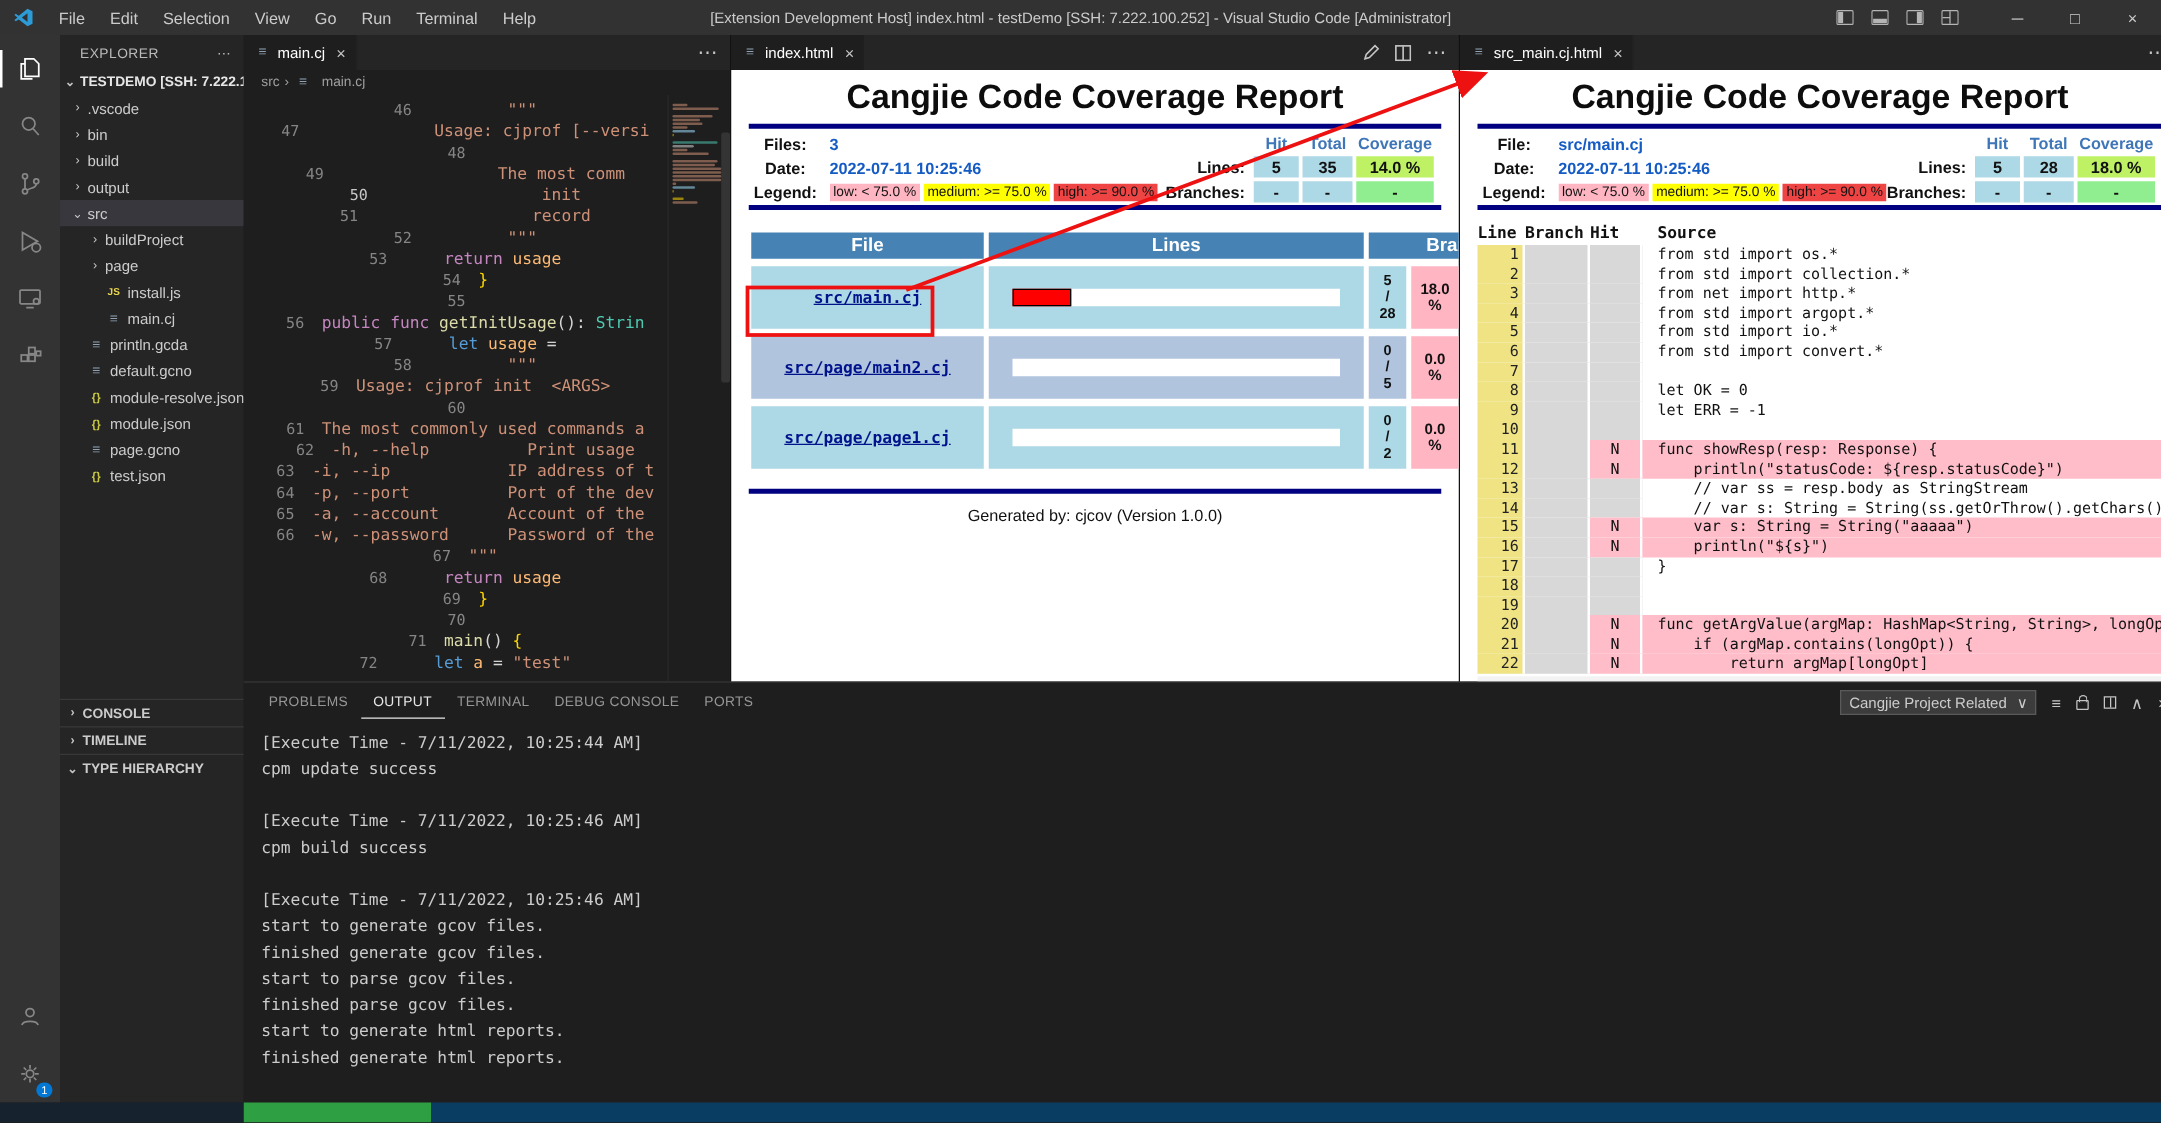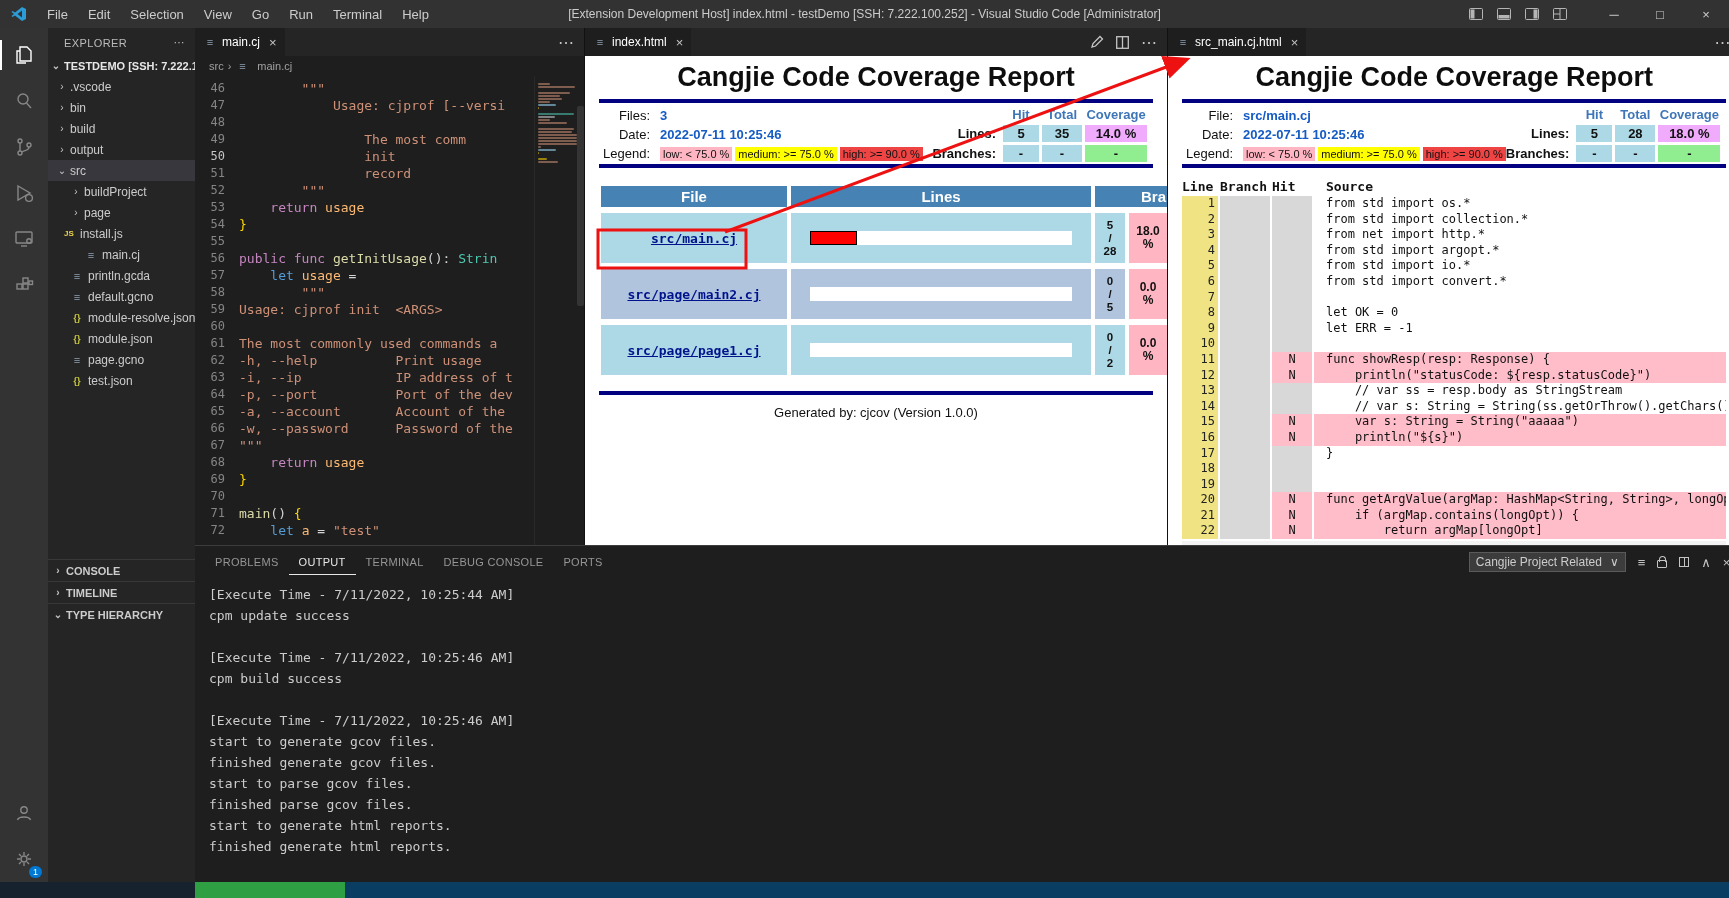--- a/index.html
+++ b/index.html
@@ -48,46 +48,46 @@
   .tabbar { height:28px; background:#252526; display:flex; align-items:center; flex:none; }
   .tab { height:28px; background:#1e1e1e; color:#ffffff; display:flex; align-items:center; padding:0 8px; font-size:12px; gap:5px; border-right:1px solid #252526; }
   .tab .ficon { margin-right:0; }
   .tab-close { color:#c5c5c5; font-size:13px; margin-left:4px; }
   .tab-actions { margin-left:auto; display:flex; align-items:center; gap:12px; padding-right:10px; color:#c5c5c5; }
   .tab-actions svg { stroke:#c5c5c5; fill:none; stroke-width:1.3; }
   .breadcrumb { height:20px; display:flex; align-items:center; gap:4px; color:#a0a0a0; font-size:11px; padding-left:14px; background:#1e1e1e; flex:none; }
 
   .code-wrap { position:relative; flex:1; display:flex; background:#1e1e1e; overflow:hidden; }
   .code-scroll { flex:1; padding-top:4px; overflow:hidden; }
-  .code-line { display:flex; height:17px; line-height:17px; font-size:13px; white-space:pre; }
+  .code-line { display:flex; height:17px; line-height:17px; font-size:13px; white-space:pre;justify-content:center; }
   .lnum { width:44px; text-align:right; padding-right:14px; color:#858585; flex:none; font-size:12px; }
   .code-line.current .lnum { color:#c6c6c6; }
   .tok-pl{color:#d4d4d4}.tok-kw{color:#c586c0}.tok-decl{color:#569cd6}.tok-var{color:#fdba74}
   .tok-str{color:#ce9178}.tok-fn{color:#dcdcaa}.tok-type{color:#4ec9b0}.tok-br{color:#ffd700}
   .minimap { width:50px; flex:none; background:#1e1e1e; border-left:1px solid #282828; padding-top:6px; position:relative; }
   .mm-line { height:2px; margin:1px 3px; border-radius:1px; opacity:.55; }
   .vscrollbar { position:absolute; right:0; top:30px; width:7px; height:200px; background:#4f4f4f; opacity:.45; border-radius:2px; }
 
   
   .report-pane { flex:1; background:#ffffff; overflow:hidden; position:relative; color:#111; }
   .rep { padding:4px 14px 0 14px; }
   .rep-title { text-align:center; font-size:27px; font-weight:bold; color:#0d0d0d; margin:2px 0 6px 0; }
   .rule { height:4px; background:#000080; margin:2px 0; }
   .summary { display:flex; justify-content:space-between; margin:4px 4px 2px 4px; }
   .sum-left { display:grid; grid-template-columns:auto auto; column-gap:10px; row-gap:3px; font-size:13px; align-items:center; }
-  .sum-label { font-weight:normal; text-align:right; }
+  .sum-label { font-weight:bold; text-align:center; }
   .sum-value { font-weight:bold; color:#155bc4; font-size:13px; }
   .legend-chips { display:flex; gap:3px; }
   .chip { font-size:11px; padding:1px 3px; color:#111; white-space:nowrap; }
   .chip.low{background:#ffb5c2}.chip.med{background:#ffff00}.chip.high{background:#ef4444}
   .sum-right { display:grid; grid-template-columns:auto 36px 40px 62px; column-gap:3px; row-gap:3px; font-size:13px; align-items:center; margin-right:2px; }
   .stat-h { color:#3f76b8; font-weight:bold; text-align:center; }
   .stat-lbl { font-weight:bold; text-align:right; padding-right:4px; }
   .stat-cell { text-align:center; font-weight:bold; padding:1px 0; background:#add8e6; }
-  .stat-cell.pink{background:#f0abfc}.stat-cell.green{background:#90ee90}
+  .stat-cell.pink{background:#bef264}.stat-cell.green{background:#90ee90}
 
   .ftable { margin:18px 2px 0 2px; }
   .frow { display:grid; grid-template-columns:186px 300px 30px 38px 42px 14px; column-gap:4px; margin-bottom:6px; }
   .frow > div { overflow:hidden; }
   .fhead { margin-bottom:0; }
   .fhead > div { background:#4782b4; color:#fff; font-weight:bold; font-size:15px; text-align:center; padding:2px 0; }
   .fcell { background:#add8e6; display:flex; align-items:center; justify-content:center; min-height:50px; }
   .frow.alt .fcell { background:#b0c4de; }
   .file-link { font-family:"DejaVu Sans Mono", monospace; font-size:13px; font-weight:bold; color:#00138c; text-decoration:underline; }
   .bar { width:262px; height:14px; background:#ffffff; }
@@ -267,21 +267,21 @@
           <span>src</span>
         </div>
         <div class="tree-row" style="padding-left: 22px;">
           <span class="chev">›</span>
           <span>buildProject</span>
         </div>
         <div class="tree-row" style="padding-left: 22px;">
           <span class="chev">›</span>
           <span>page</span>
         </div>
-        <div class="tree-row" style="">
+        <div class="tree-row" style="padding-left: 22px;">
           <span class="chev"></span>
           <span class="ficon js">JS</span>
           <span>install.js</span>
         </div>
         <div class="tree-row" style="padding-left: 22px;">
           <span class="chev"></span>
           <span class="ficon file">≡</span>
           <span>main.cj</span>
         </div>
         <div class="tree-row" style="padding-left: 8px;">

